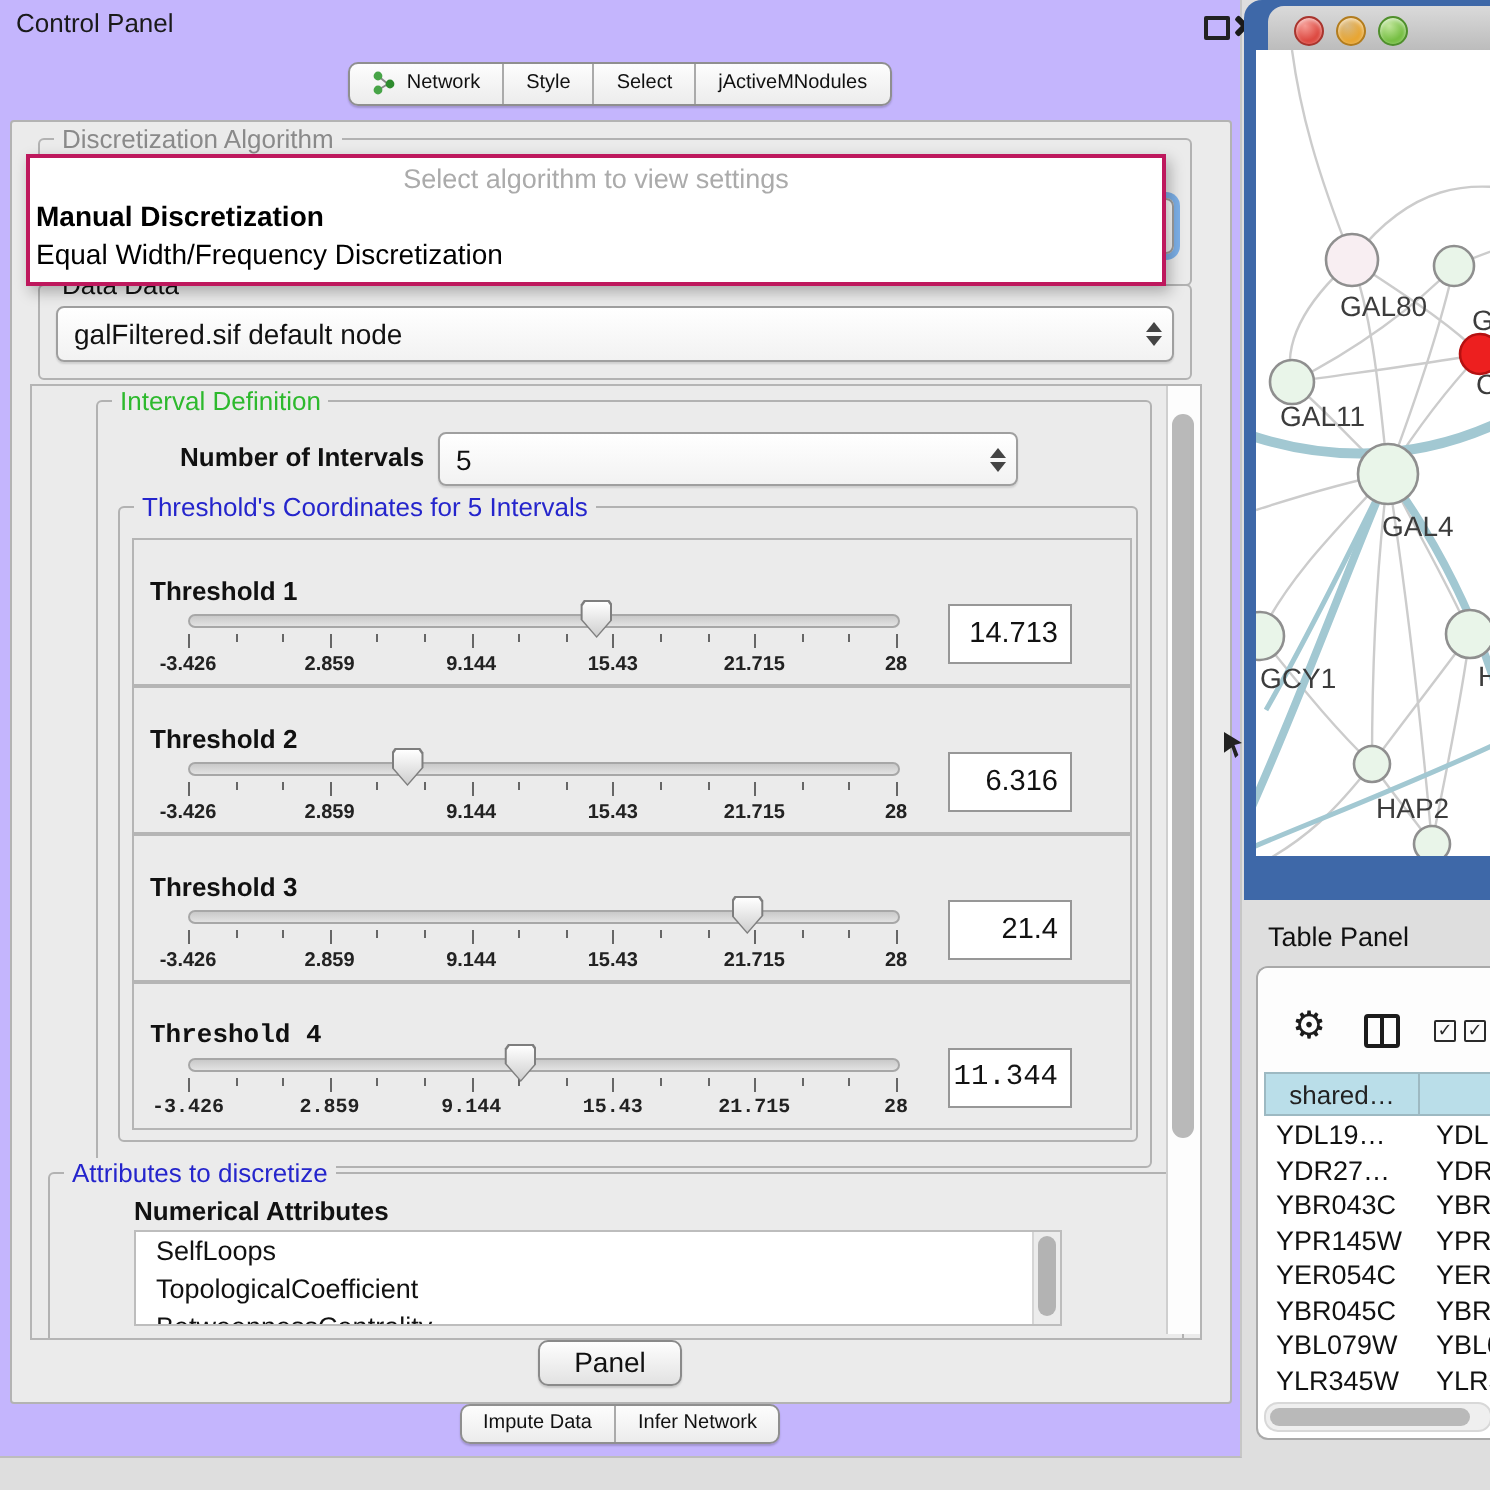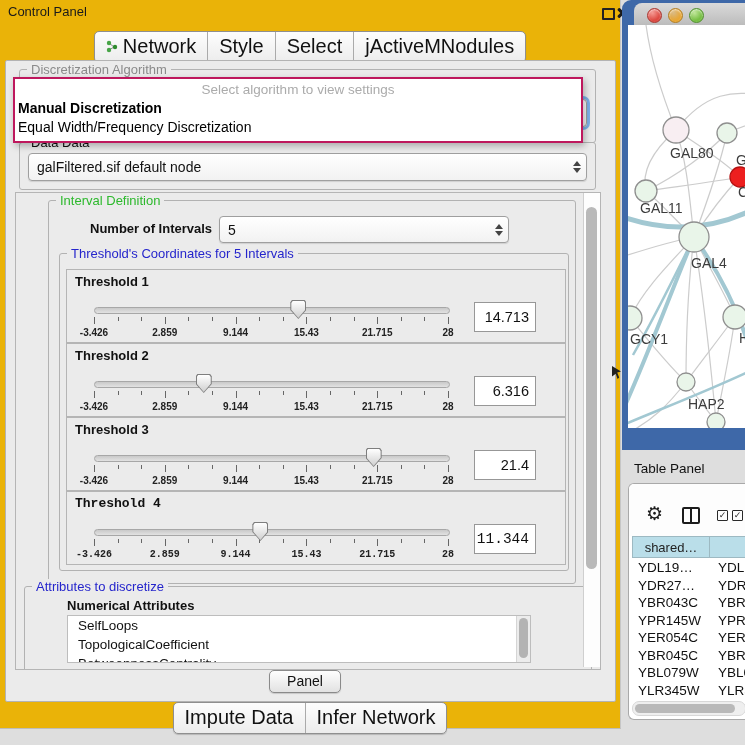--- a/index.html
+++ b/index.html
@@ -6,34 +6,34 @@
   body{
     width:745px;height:745px;position:relative;overflow:hidden;
     background:#dedede;
     font-family:"Liberation Sans","DejaVu Sans",sans-serif;
     font-size:13px;color:#111;
     -webkit-font-smoothing:antialiased;
   }
   .abs{position:absolute;}
 
   
-  #left-window{left:0;top:0;width:620px;height:728px;background:#eab308;
+  #left-window{left:0;top:0;width:620px;height:728px;background:#c4b5fd;
     border-right:1px solid #c6c6c6;border-bottom:1px solid #bdbdbd;}
   #cp-titlebar{left:0;top:0;width:620px;height:22px;}
   #cp-title{left:8px;top:4px;font-size:13px;color:#1a1a1a;}
   #float-icon{left:602px;top:8px;width:9px;height:8px;border:2px solid #222;border-radius:1px;}
   #close-icon{left:616px;top:7px;width:11px;height:11px;}
   #close-icon::before,#close-icon::after{content:"";position:absolute;left:4.5px;top:-0.5px;width:2.6px;height:12px;background:#1a1a1a;border-radius:1px;}
   #close-icon::before{transform:rotate(45deg);}
   #close-icon::after{transform:rotate(-45deg);}
 
   
   .segstrip{display:inline-flex;border:1px solid #8f8f8f;border-radius:5px;overflow:hidden;
     background:linear-gradient(#fdfdfd,#ececec);box-shadow:0 1px 1px rgba(0,0,0,.18);}
-  .seg{padding:3px 11px 4px 11px;font-size:20px;color:#111;border-right:1px solid #aaa;
+  .seg{padding:3px 11px 4px 11px;font-size:10px;color:#111;border-right:1px solid #aaa;
     display:flex;align-items:center;gap:5px;white-space:nowrap;}
   .seg:last-child{border-right:none;}
   .seg.sel{background:linear-gradient(#7b7b7b,#696969);color:#e3e3e3;border-right-color:#5c5c5c;
     box-shadow:inset 0 1px 3px rgba(0,0,0,.35);}
   #top-tabs{left:0;top:31px;width:620px;text-align:center;}
   #bottom-tabs{left:0;top:702px;width:620px;text-align:center;}
 
   
   #main-panel{left:5px;top:60px;width:609px;height:640px;background:#ebebeb;
     border:1px solid #b3b3b3;border-radius:2px;}
@@ -57,21 +57,21 @@
   .algo-opt{position:absolute;left:3px;font-size:14px;color:#000;white-space:nowrap;}
   .algo-opt.bold{font-weight:bold;}
 
   
   #scrollpane{left:9px;top:131px;width:584px;height:476px;border:1px solid #b5b5b5;background:#ebebeb;overflow:hidden;}
   #vscroll{position:absolute;right:0;top:0;width:16px;height:474px;background:#fdfdfd;border-left:1px solid #cfcfcf;}
   #vscroll .thumb{position:absolute;left:2px;width:11px;border-radius:6px;background:#b9b9b9;}
 
   
   .tpanel{position:absolute;left:6px;width:498px;height:72px;border:1px solid #b5b5b5;background:#ebebeb;}
-  .tpanel .tlabel{position:absolute;left:8px;top:4px;font-weight:bold;font-size:13px;}
+  .tpanel .tlabel{position:absolute;left:8px;top:18px;font-weight:bold;font-size:13px;}
   .track{position:absolute;height:5px;border:1px solid #a7a7a7;border-radius:4px;
     background:linear-gradient(#c9c9c9,#e2e2e2);}
   .thumb-o{position:absolute;width:16px;height:19px;background:#7e7e7e;
     clip-path:polygon(10% 0,90% 0,100% 12%,100% 52%,50% 100%,0 52%,0 12%);}
   .thumb-i{position:absolute;left:1px;top:1px;width:14px;height:17px;background:linear-gradient(#ffffff,#cfcfcf);
     clip-path:polygon(10% 0,90% 0,100% 12%,100% 52%,50% 100%,0 52%,0 12%);}
   .tick{position:absolute;width:1px;background:#666;}
   .ticklab{position:absolute;transform:translateX(-50%);font-size:10px;font-weight:bold;color:#222;white-space:nowrap;}
   .valbox{position:absolute;width:54px;height:28px;background:#fff;border:1px solid #979797;
     font-size:14.5px;text-align:right;line-height:28px;padding-right:6px;}

